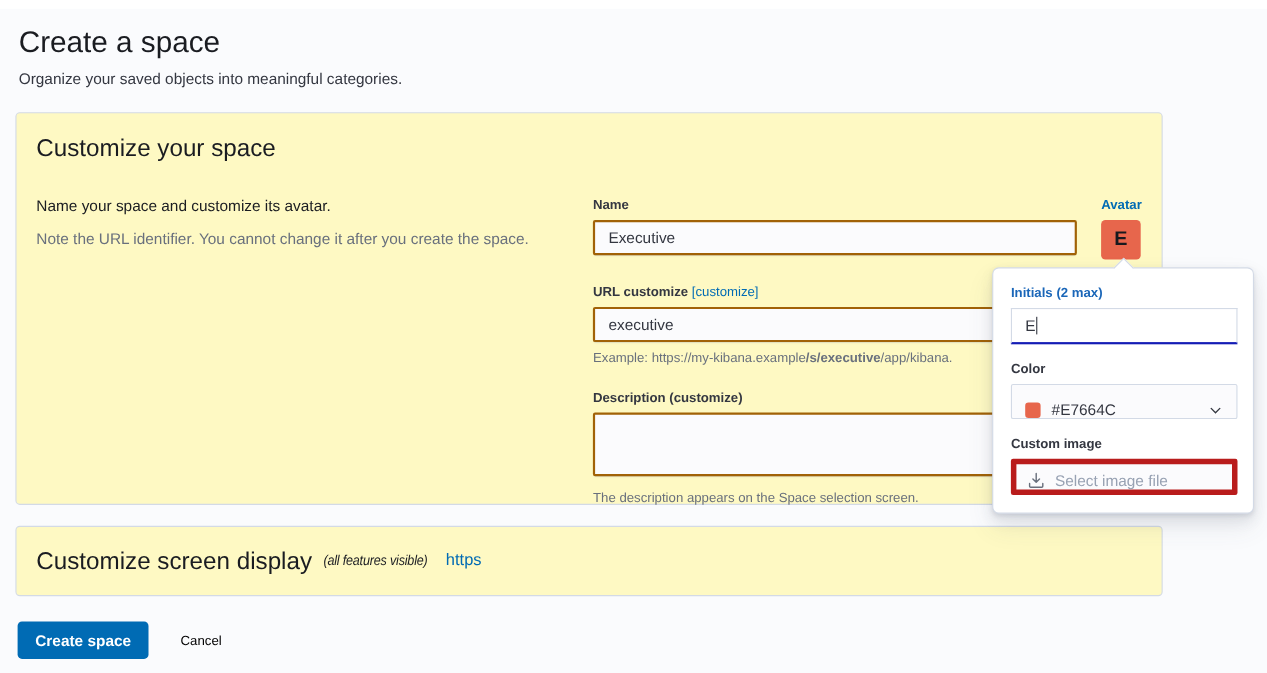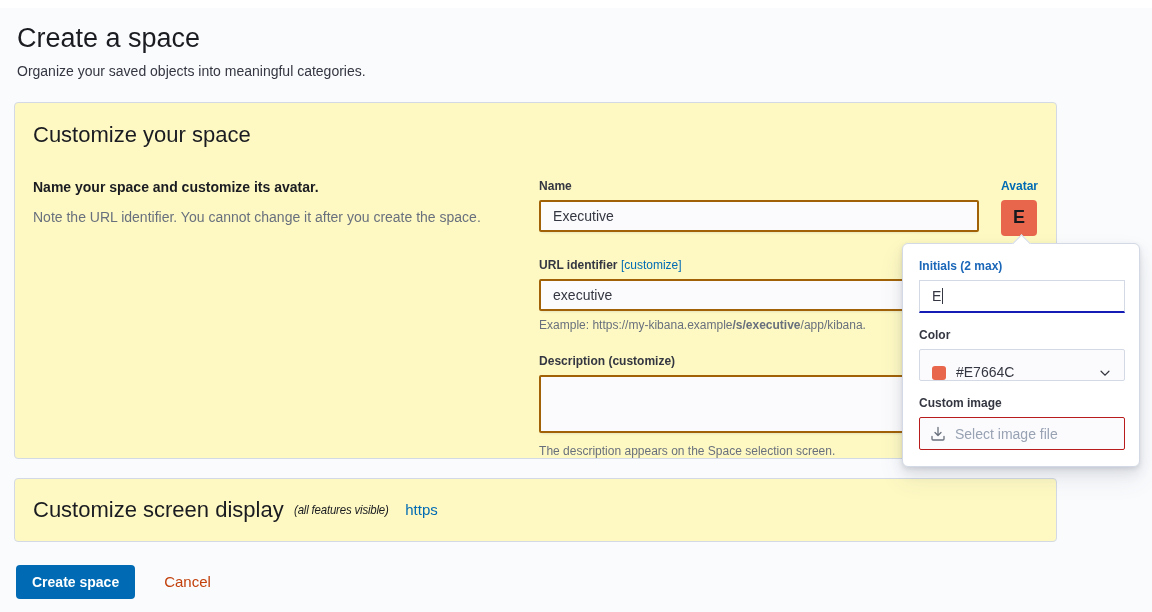--- a/index.html
+++ b/index.html
@@ -20,21 +20,21 @@
 
   .panel {
     width:1043px; margin-left:14px;
     background:#fef9c3; border:1px solid #d3dae6; border-radius:4px;
   }
   .panel-main { margin-top:23px; height:357px; padding:17px 18px 24px; }
   .panel-title { font-size:22px; font-weight:400; color:#1a1c21; margin:0; line-height:1.4; }
 
   .form-group { display:flex; margin-top:28px; }
   .group-left { width:516px; padding-right:24px; }
-  .group-title { font-size:14px; font-weight:700; color:#1a1c21; }
+  .group-title { font-size:14px; font-weight:400; color:#1a1c21; }
   .group-desc { font-size:14px; color:#69707d; margin-top:12px; line-height:1.5; }
 
   .fields { flex:1; }
   .field-label { display:block; font-size:12px; font-weight:700; color:#343741; margin-bottom:7px; }
   .label-link { font-size:12px; font-weight:400; color:#006BB4; }
 
   input.text-input, textarea.text-area {
     width:440px; height:32px;
     background:#fbfbfd;
     border:2px solid #a16207; border-radius:2px;
@@ -85,22 +85,22 @@
   .color-select {
     width:206px; height:32px; background:#fbfbfd;
     border:1px solid #d3dae6; border-radius:2px;
     display:flex; align-items:flex-end; gap:10px; padding:0 12px;
     cursor:pointer;
   }
   .color-swatch { width:14px; height:14px; border-radius:3px; flex:none; }
   .color-value { font-size:14px; color:#343741; flex:1; }
   .file-picker {
     width:206px; height:33px; background:#fbfbfd;
-    border:1px solid #b91c1c; border-radius:2px;
-    display:flex; align-items:center; gap:9px; padding:0 10px;
+    border:5px solid #b91c1c; border-radius:2px;
+    display:flex; align-items:flex-end; gap:9px; padding:0 10px;
     cursor:pointer;
   }
   .file-placeholder { font-size:14px; color:#98a2b3; }
 
   
   .panel-feature {
     margin-top:19px; height:64px;
     display:flex; align-items:center; padding:0 18px;
   }
   .feature-title { font-size:22px; font-weight:400; color:#1a1c21; }
@@ -110,21 +110,21 @@
     letter-spacing:-0.2px;
   }
   .show-link { font-size:15px; color:#006BB4; margin-left:4px; text-decoration:none; cursor:pointer; }
 
   .actions { display:flex; align-items:center; margin:23px 0 0 16px; }
   .btn-primary {
     background:#006BB4; color:#fff; border:none; border-radius:4px;
     height:34px; padding:0 16px; font-size:14px; font-weight:600;
     font-family:"Liberation Sans", sans-serif; cursor:pointer;
   }
-  .cancel-link { margin-left:29px; font-size:15px; color:#c2410c; text-decoration:none; cursor:pointer; }
+  .cancel-link { margin-left:29px; font-size:12px; color:#000000; text-decoration:none; cursor:pointer; }
 
   a { cursor:pointer; }
 </style>
 </head>
 <body>
 
 <div class="top-strip"></div>
 
 <div class="page-header">
   <h1 class="page-title">Create a space</h1>
@@ -148,21 +148,21 @@
           <input class="text-input" type="text" value="Executive" style="">
         </div>
         <div class="avatar-col">
           <label class="field-label">Avatar</label>
           <div class="space-avatar" style="background: rgb(231, 102, 76);">E</div>
         </div>
       </div>
 
       <div class="field-row">
         <label class="field-label">
-          <span>URL identifier</span>
+          <span>URL customize</span>
           <a class="label-link">[customize]</a>
         </label>
         <input class="text-input" type="text" value="executive" style="">
         <div class="help-text">
           <span>Example: https://my-kibana.example</span><b>/s/executive</b><span>/app/kibana.</span>
         </div>
       </div>
 
       <div class="field-row">
         <label class="field-label">Description (customize)</label>

